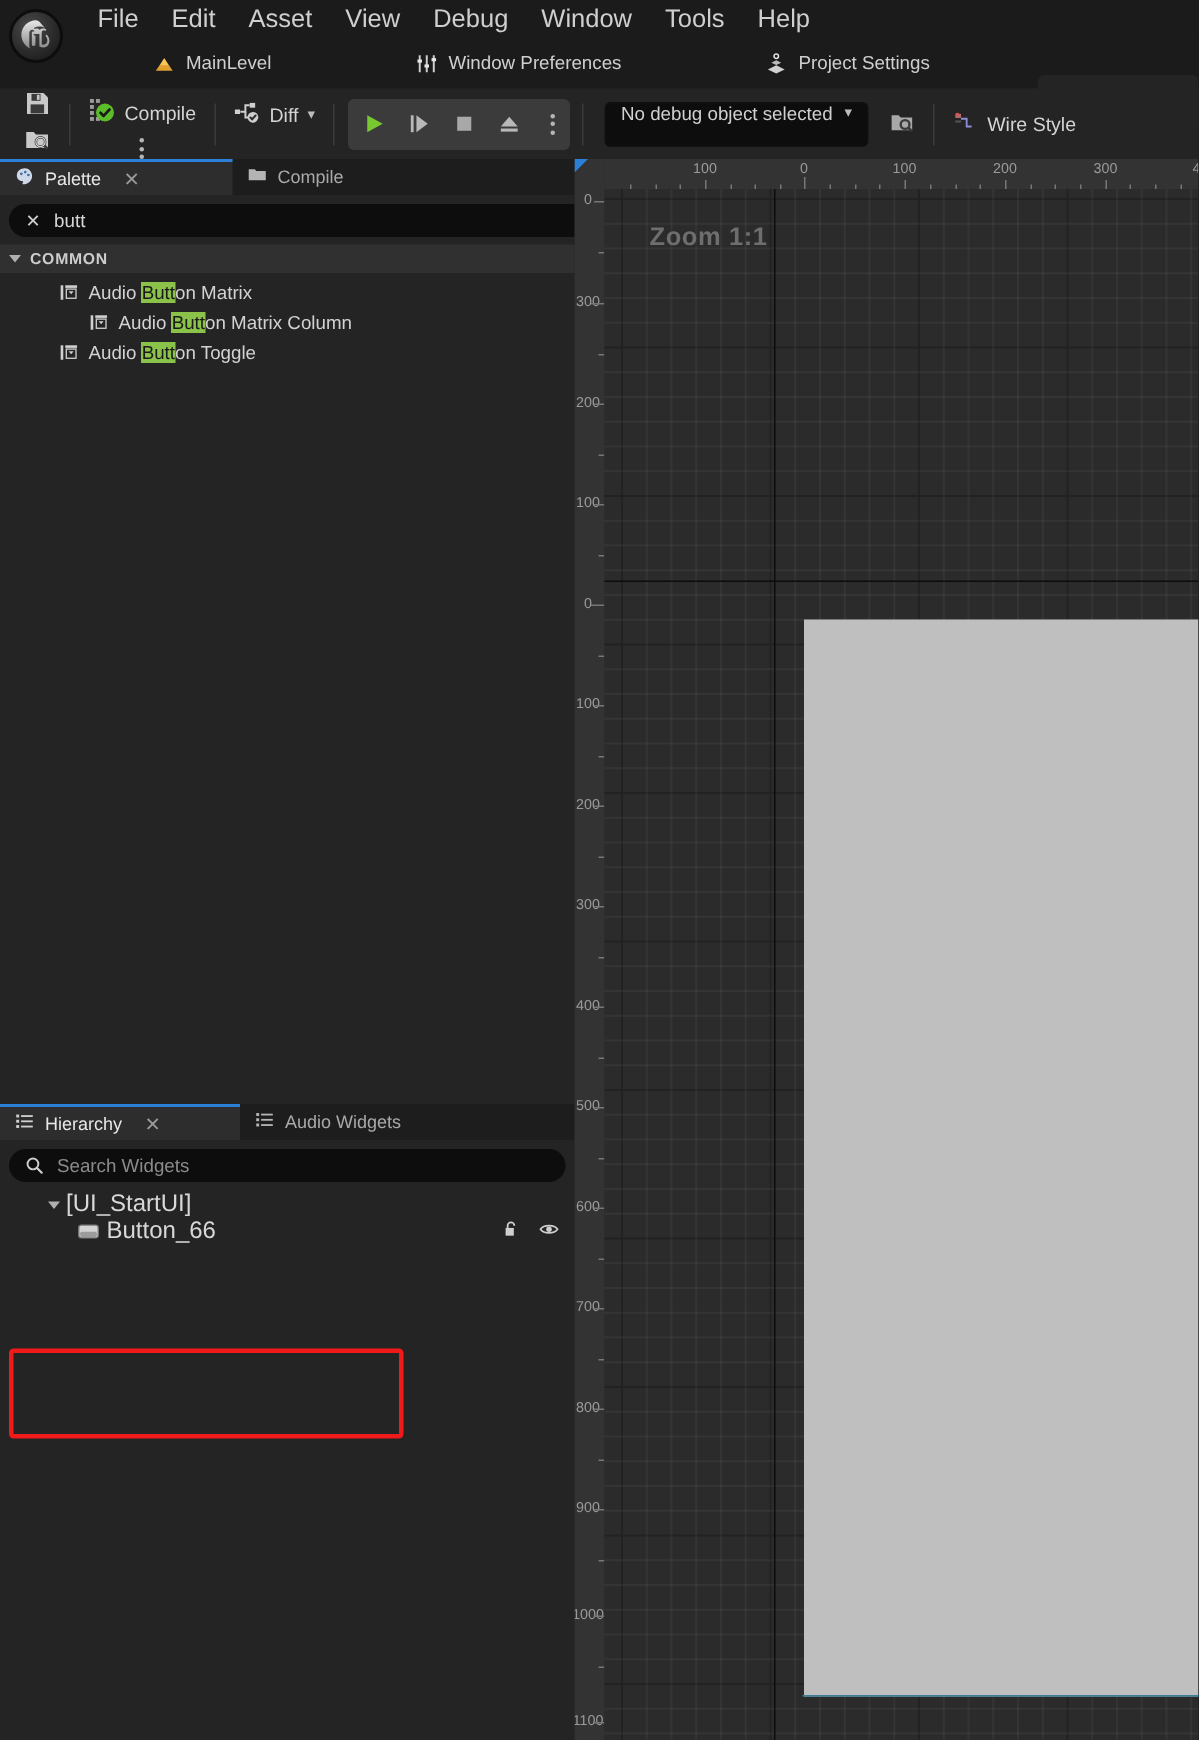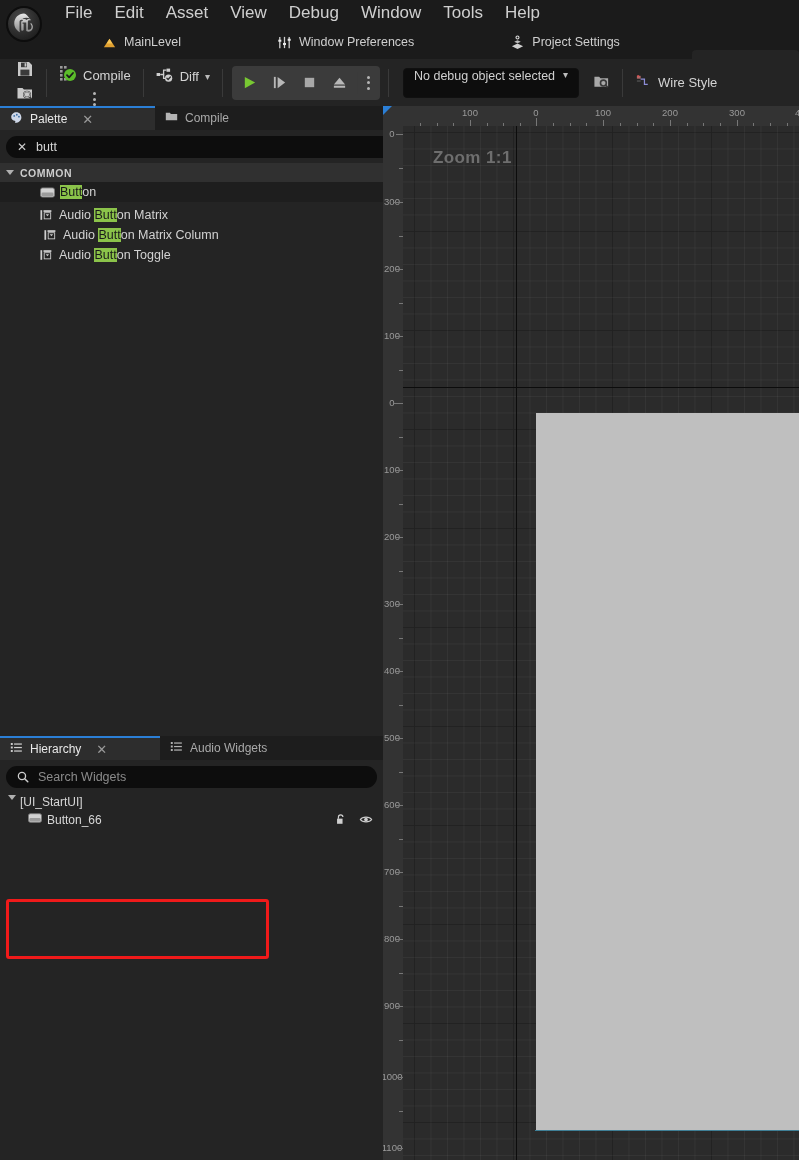--- a/index.html
+++ b/index.html
@@ -110,21 +110,21 @@
 
   .pal-row {
     height: 20px; display: flex; align-items: center; gap: 5px;
     font-size: 12.5px; color: #d2d2d2; padding-left: 40px;
   }
   .pal-row.alt { background: #1e1e1e; }
   .hl { background: #8bc34a; color: #1a1a1a; }
 
   
   .hier-wrap { position: absolute; left: 0; top: 630px; width: 383px; height: 424px; background: #242424; }
-  .hier-row { height: 16px; display: flex; align-items: flex-start; font-size: 12px; color: #d8d8d8; }
+  .hier-row { height: 16px; display: flex; align-items: center; font-size: 16px; color: #d8d8d8; margin-left: 24px; }
   .redbox {
     position: absolute; left: 6px; top: 793px; width: 263px; height: 60px;
     border: 3px solid #f01a1a; border-radius: 3px; pointer-events: none; z-index: 15;
   }
 
   
   .designer { position: absolute; left: 383px; top: 106px; width: 416px; height: 1054px; background: #2a2a2a; overflow: hidden; }
   .ruler-corner { position: absolute; left: 0; top: 0; width: 20px; height: 20px; background: #333; }
   .ruler-corner .tick { position:absolute; left:0; top:0; width:0;height:0; border-left:9px solid #2b7fd6; border-bottom:9px solid transparent; }
   .ruler-h { position: absolute; left: 20px; top: 0; width: 396px; height: 20px; background: #333; overflow: hidden; }
@@ -397,48 +397,37 @@
         <span style="color:#cfcfcf;font-size:12px;">✕</span>
         <span>butt</span>
       </div>
     </div>
 
     <div>
       <div class="cat-header">
         <span class="tri-sm"></span>
         <span>COMMON</span>
       </div>
-      <div class="pal-row alt">
-        <span class="icon-sq">
-          <svg viewBox="0 0 16 11" width="15" height="11">
-            <rect x="0.6" y="0.6" width="14.8" height="9.8" rx="2" fill="#d3d3d3" stroke="#7a7a7a"></rect>
-            <rect x="1.6" y="5.6" width="12.8" height="4" rx="1.4" fill="#9c9c9c"></rect>
-          </svg>
-        </span>
-        <span>
-          <span></span><span class="hl">Butt</span><span>on</span>
-        </span>
-      </div>
     </div>
 
     <div>
       <div class="pal-row" style="padding-left:40px;margin-top:3px;">
         <span class="icon-sq">
           <svg viewBox="0 0 16 12" width="14" height="12">
             <rect x="0.5" y="0.5" width="2" height="11" fill="#cfcfcf"></rect>
             <rect x="4" y="0.5" width="9" height="2" fill="#cfcfcf"></rect>
             <rect x="4.8" y="3.4" width="7.4" height="7" fill="none" stroke="#cfcfcf" stroke-width="1"></rect>
             <path d="M6.6 5 L10.4 5 L8.5 7.4 Z" fill="#cfcfcf"></path>
           </svg>
         </span>
         <span>
           <span>Audio </span><span class="hl">Butt</span><span>on Matrix</span>
         </span>
       </div>
-      <div class="pal-row" style="padding-left:44px;">
+      <div class="pal-row" style="padding-left:60px;">
         <span class="icon-sq">
           <svg viewBox="0 0 16 12" width="14" height="12">
             <rect x="0.5" y="0.5" width="2" height="11" fill="#cfcfcf"></rect>
             <rect x="4" y="0.5" width="9" height="2" fill="#cfcfcf"></rect>
             <rect x="4.8" y="3.4" width="7.4" height="7" fill="none" stroke="#cfcfcf" stroke-width="1"></rect>
             <path d="M6.6 5 L10.4 5 L8.5 7.4 Z" fill="#cfcfcf"></path>
           </svg>
         </span>
         <span>
           <span>Audio </span><span class="hl">Butt</span><span>on Matrix Column</span>

